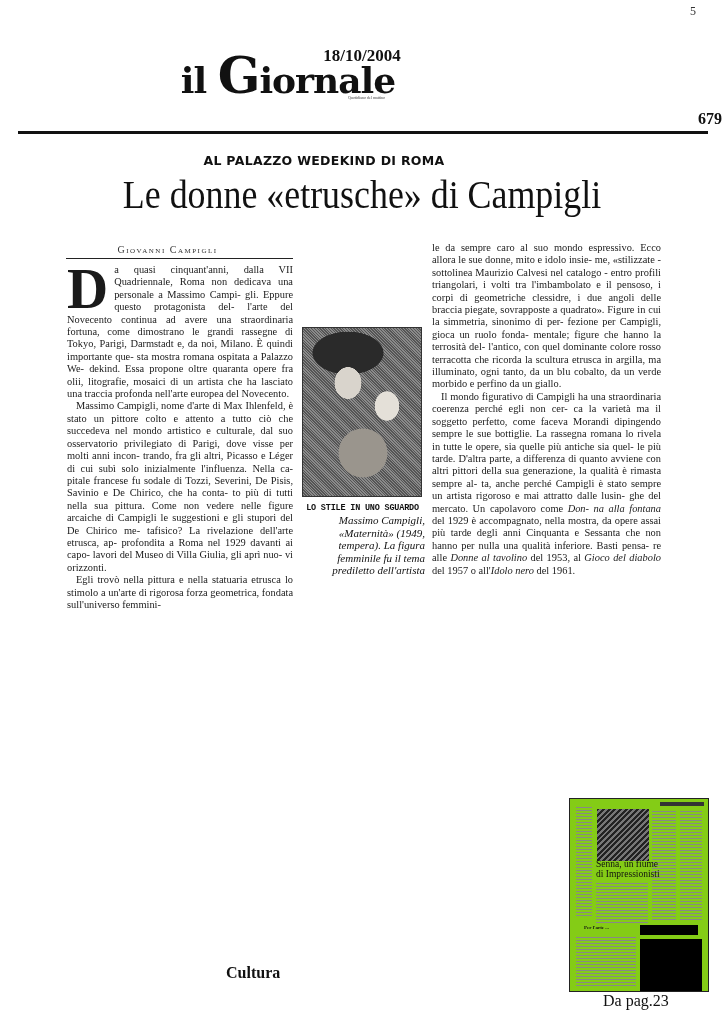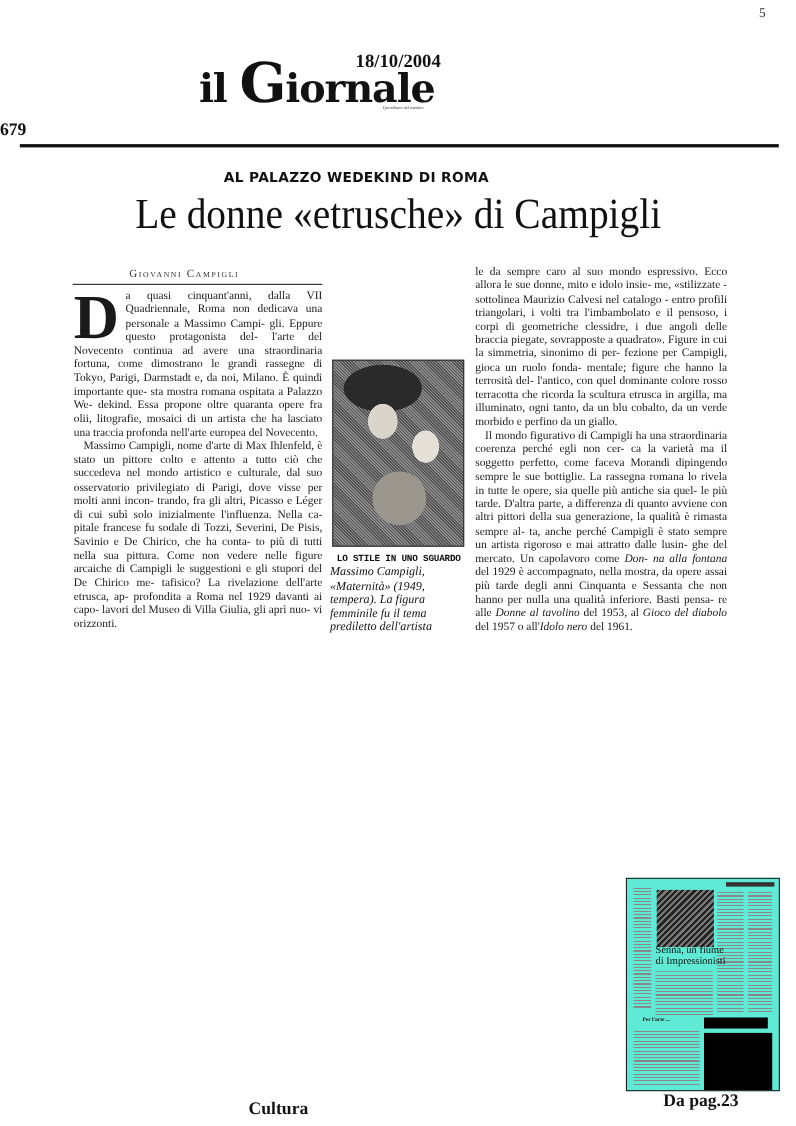--- a/index.html
+++ b/index.html
@@ -3,51 +3,51 @@
 <meta charset="utf-8">
 <style>
   html, body { margin: 0; padding: 0; background: #ffffff; }
   body { width: 724px; height: 1024px; position: relative; overflow: hidden; color: #111; font-family: "Liberation Serif", serif; }
   .abs { position: absolute; }
   .page-num { left: 690px; top: 4px; font-size: 12px; color: #333; }
   .date { left: 0; width: 724px; top: 30px; text-align: center; font-family: "Liberation Serif", serif; font-weight: bold; font-size: 17px; margin-top: 16px; }
   .masthead { left: 0; width: 576px; top: 52px; text-align: center; font-family: "DejaVu Serif", serif; font-weight: bold; font-size: 36px; letter-spacing: -1px; line-height: 48px; }
   .masthead .big-g { font-size: 50px; }
   .masthead-sub { left: 348px; top: 95px; font-size: 4px; color: #444; }
-  .issue { left: 0; width: 722px; top: 110px; text-align: left; font-weight: bold; font-size: 16px; }
+  .issue { left: 0; width: 722px; top: 110px; text-align: right; font-weight: bold; font-size: 16px; }
   .rule { left: 18px; top: 131px; width: 690px; height: 3px; background: #111; }
   .kicker { left: 0; width: 648px; top: 153px; text-align: center; font-family: "DejaVu Sans", sans-serif; font-weight: bold; font-size: 12.5px; letter-spacing: 0.3px; }
   .headline { left: 0; width: 724px; top: 172px; text-align: center; font-family: "Liberation Serif", serif; font-size: 39px; transform: scaleX(0.92); transform-origin: center; }
   .byline { left: 90px; top: 244px; width: 155px; text-align: center; font-size: 10px; letter-spacing: 1.5px; font-variant: small-caps; color: #333; }
   .byline-rule { left: 66px; top: 258px; width: 227px; height: 1px; background: #222; }
   .col { font-size: 10.4px; line-height: 12.4px; text-align: justify; hyphens: manual; color: #1a1a1a; }
   .col p { margin: 0; text-indent: 9px; }
   .col p.first { text-indent: 0; }
   .col-left { left: 67px; top: 264px; width: 226px; }
   .col-right { left: 432px; top: 242px; width: 229px; }
   .dropcap { float: left; font-family: "Liberation Serif", serif; font-size: 57px; line-height: 46px; margin: 2px 6px 0 0; font-weight: bold; }
   .photo { left: 302px; top: 327px; width: 118px; height: 168px; background:
       radial-gradient(ellipse 22px 26px at 45px 55px, #d9d4cc 0 60%, transparent 62%),
       radial-gradient(ellipse 20px 24px at 84px 78px, #e4e0d8 0 60%, transparent 62%),
       radial-gradient(ellipse 50px 30px at 45px 25px, #2a2a2a 0 70%, transparent 72%),
       radial-gradient(ellipse 40px 40px at 60px 125px, #9a958d 0 60%, transparent 62%),
       repeating-linear-gradient(45deg, #555 0 1px, #8a8a8a 1px 2px),
       #666; border: 1px solid #333; }
   .caption-head { left: 300px; top: 503px; width: 125px; text-align: center; font-family: Liberation Mono, monospace; font-weight: bold; font-size: 8.5px; letter-spacing: -0.2px; }
-  .caption-text { left: 300px; top: 514px; width: 125px; text-align: left; font-style: italic; font-size: 11px; line-height: 12.5px; }
-  .thumb { left: 569px; top: 798px; width: 138px; height: 192px; border: 1px solid #222; background: #5eead4; overflow: hidden; }
+  .caption-text { left: 300px; top: 514px; width: 125px; text-align: right; font-style: italic; font-size: 11px; line-height: 12.5px; }
+  .thumb { left: 569px; top: 798px; width: 138px; height: 192px; border: 1px solid #222; background: #84cc16; overflow: hidden; }
   .thumb .t-img { position: absolute; left: 27px; top: 10px; width: 52px; height: 52px; background: repeating-linear-gradient(135deg, #222 0 2px, #777 2px 4px); }
   .thumb .t-title { position: absolute; left: 26px; top: 60px; width: 70px; font-size: 9.5px; line-height: 10px; font-family: "Liberation Serif", serif; }
   .thumb .t-lines { position: absolute; background: repeating-linear-gradient(180deg, #888 0 1px, transparent 1px 3px); }
   .thumb .t-black { position: absolute; left: 70px; top: 140px; width: 62px; height: 52px; background: #000; }
   .thumb .t-black2 { position: absolute; left: 70px; top: 126px; width: 58px; height: 10px; background: #000; }
   .thumb .t-sub { position: absolute; left: 14px; top: 126px; width: 54px; font-size: 5px; font-weight: bold; }
   .thumb .t-head { position: absolute; left: 90px; top: 3px; width: 44px; height: 4px; background: #333; }
-  .footer-section { left: 226px; top: 1000px; font-weight: bold; font-size: 16px; }
-  .footer-page { left: 603px; top: 992px; font-weight: bold; font-size: 16px; }
+  .footer-section { left: 226px; top: 964px; font-weight: bold; font-size: 16px; }
+  .footer-page { left: 603px; top: 992px; font-weight: normal; font-size: 16px; }
 </style>
 </head>
 <body>
 
 <div class="abs page-num">5</div>
 
 <div class="abs date">18/10/2004</div>
 
 <div class="abs masthead">
   <span>il </span><span class="big-g">G</span><span>iornale</span>
@@ -61,20 +61,21 @@
 <div class="abs kicker">AL PALAZZO WEDEKIND DI ROMA</div>
 
 <div class="abs headline">Le donne «etrusche» di Campigli</div>
 
 <div class="abs byline">Giovanni Campigli</div>
 <div class="abs byline-rule"></div>
 
 <div class="abs col col-left">
   <p class="first"><span class="dropcap">D</span><span>a quasi cinquant'anni, dalla VII Quadriennale, Roma non dedicava una personale a Massimo Campi- gli. Eppure questo protagonista del- l'arte del Novecento continua ad avere una straordinaria fortuna, come dimostrano le grandi rassegne di Tokyo, Parigi, Darmstadt e, da noi, Milano. È quindi importante que- sta mostra romana ospitata a Palazzo We- dekind. Essa propone oltre quaranta opere fra olii, litografie, mosaici di un artista che ha lasciato una traccia profonda nell'arte europea del Novecento.</span></p>
   <p>Massimo Campigli, nome d'arte di Max Ihlenfeld, è stato un pittore colto e attento a tutto ciò che succedeva nel mondo artistico e culturale, dal suo osservatorio privilegiato di Parigi, dove visse per molti anni incon- trando, fra gli altri, Picasso e Léger di cui subì solo inizialmente l'influenza. Nella ca- pitale francese fu sodale di Tozzi, Severini, De Pisis, Savinio e De Chirico, che ha conta- to più di tutti nella sua pittura. Come non vedere nelle figure arcaiche di Campigli le suggestioni e gli stupori del De Chirico me- tafisico? La rivelazione dell'arte etrusca, ap- profondita a Roma nel 1929 davanti ai capo- lavori del Museo di Villa Giulia, gli aprì nuo- vi orizzonti.</p>
+  <p>Egli trovò nella pittura e nella statuaria etrusca lo stimolo a un'arte di rigorosa forza geometrica, fondata sull'universo femmini-</p>
 </div>
 
 <div class="abs photo" title="Massimo Campigli, Maternità (1949, tempera)"></div>
 <div class="abs caption-head">LO STILE IN UNO SGUARDO</div>
 <div class="abs caption-text">Massimo Campigli, «Maternità» (1949, tempera). La figura femminile fu il tema prediletto dell'artista</div>
 
 <div class="abs col col-right">
   <p class="first">le da sempre caro al suo mondo espressivo. Ecco allora le sue donne, mito e idolo insie- me, «stilizzate - sottolinea Maurizio Calvesi nel catalogo - entro profili triangolari, i volti tra l'imbambolato e il pensoso, i corpi di geometriche clessidre, i due angoli delle braccia piegate, sovrapposte a quadrato». Figure in cui la simmetria, sinonimo di per- fezione per Campigli, gioca un ruolo fonda- mentale; figure che hanno la terrosità del- l'antico, con quel dominante colore rosso terracotta che ricorda la scultura etrusca in argilla, ma illuminato, ogni tanto, da un blu cobalto, da un verde morbido e perfino da un giallo.</p>
   <p><span>Il mondo figurativo di Campigli ha una straordinaria coerenza perché egli non cer- ca la varietà ma il soggetto perfetto, come faceva Morandi dipingendo sempre le sue bottiglie. La rassegna romana lo rivela in tutte le opere, sia quelle più antiche sia quel- le più tarde. D'altra parte, a differenza di quanto avviene con altri pittori della sua generazione, la qualità è rimasta sempre al- ta, anche perché Campigli è stato sempre un artista rigoroso e mai attratto dalle lusin- ghe del mercato. Un capolavoro come </span><i>Don- na alla fontana</i><span> del 1929 è accompagnato, nella mostra, da opere assai più tarde degli anni Cinquanta e Sessanta che non hanno per nulla una qualità inferiore. Basti pensa- re alle </span><i>Donne al tavolino</i><span> del 1953, al </span><i>Gioco del diabolo</i><span> del 1957 o all'</span><i>Idolo nero</i><span> del 1961.</span></p>
 </div>

